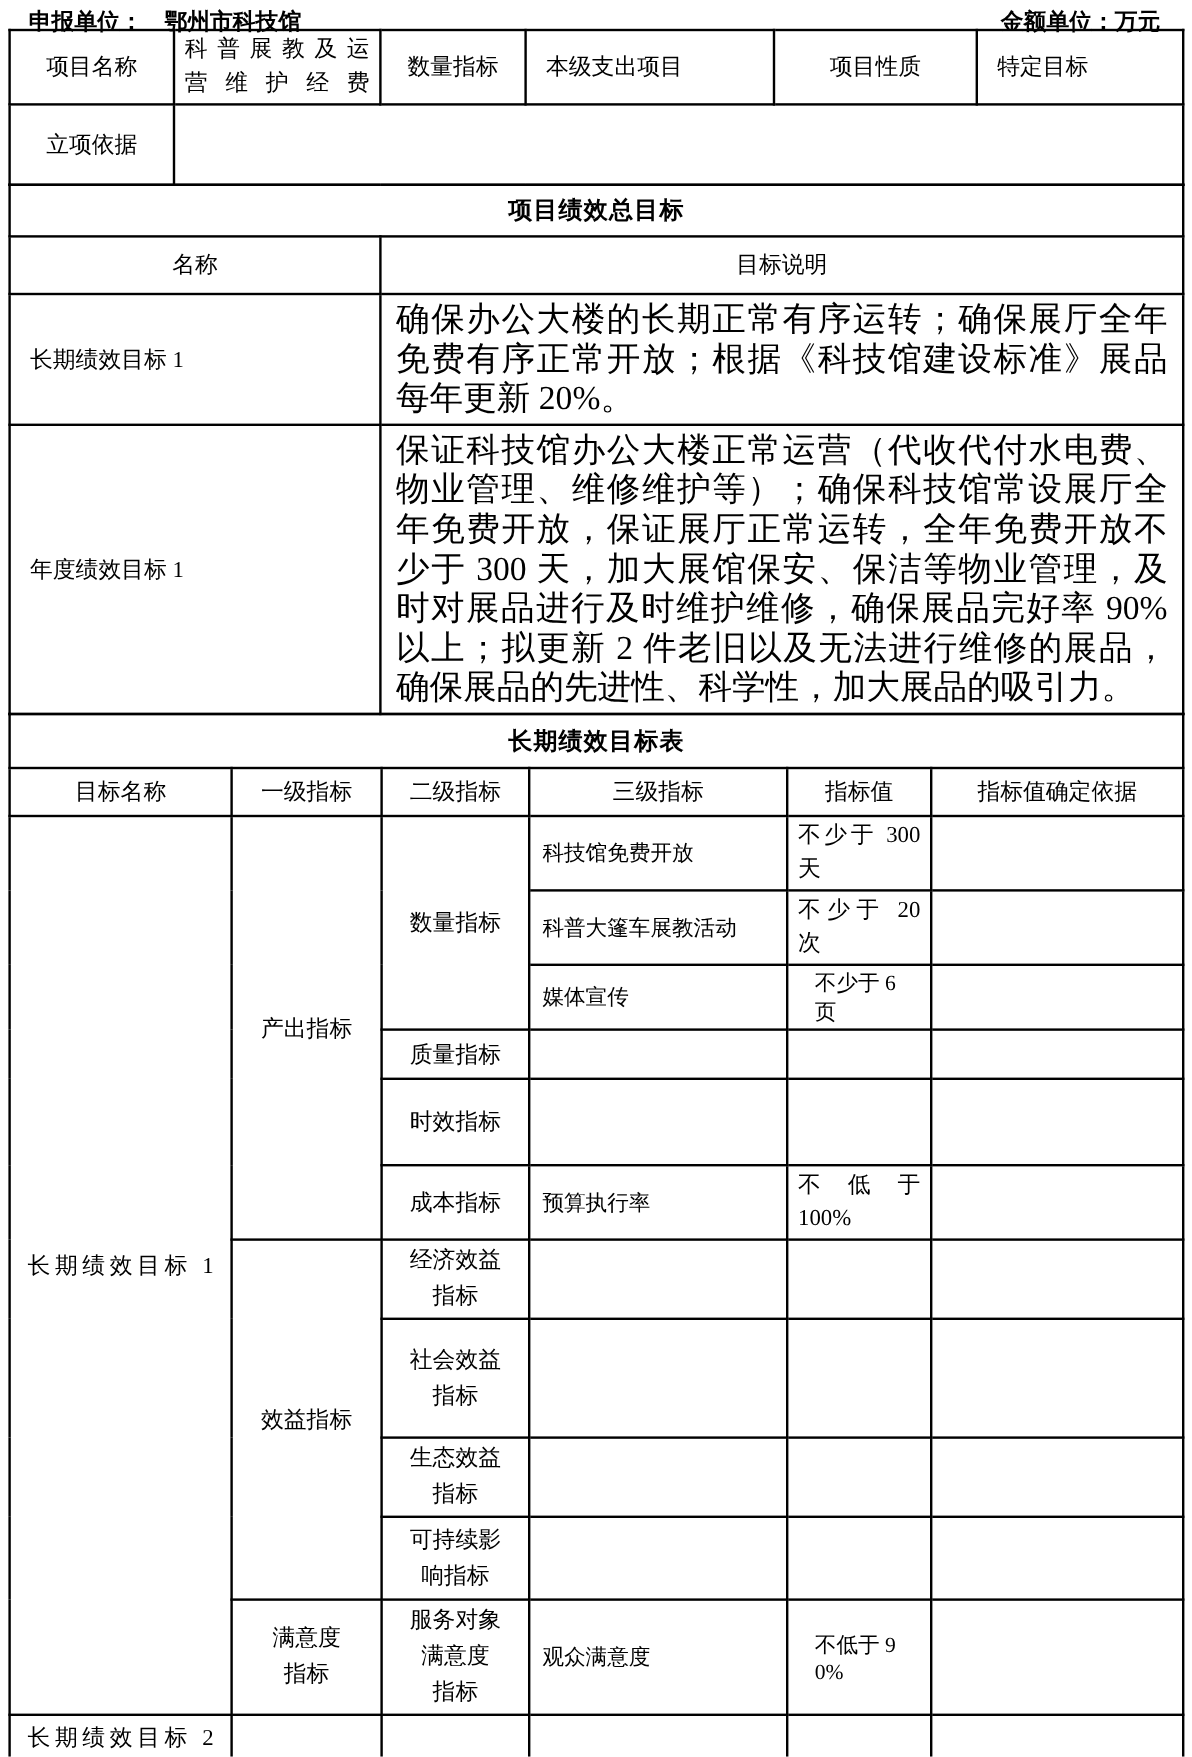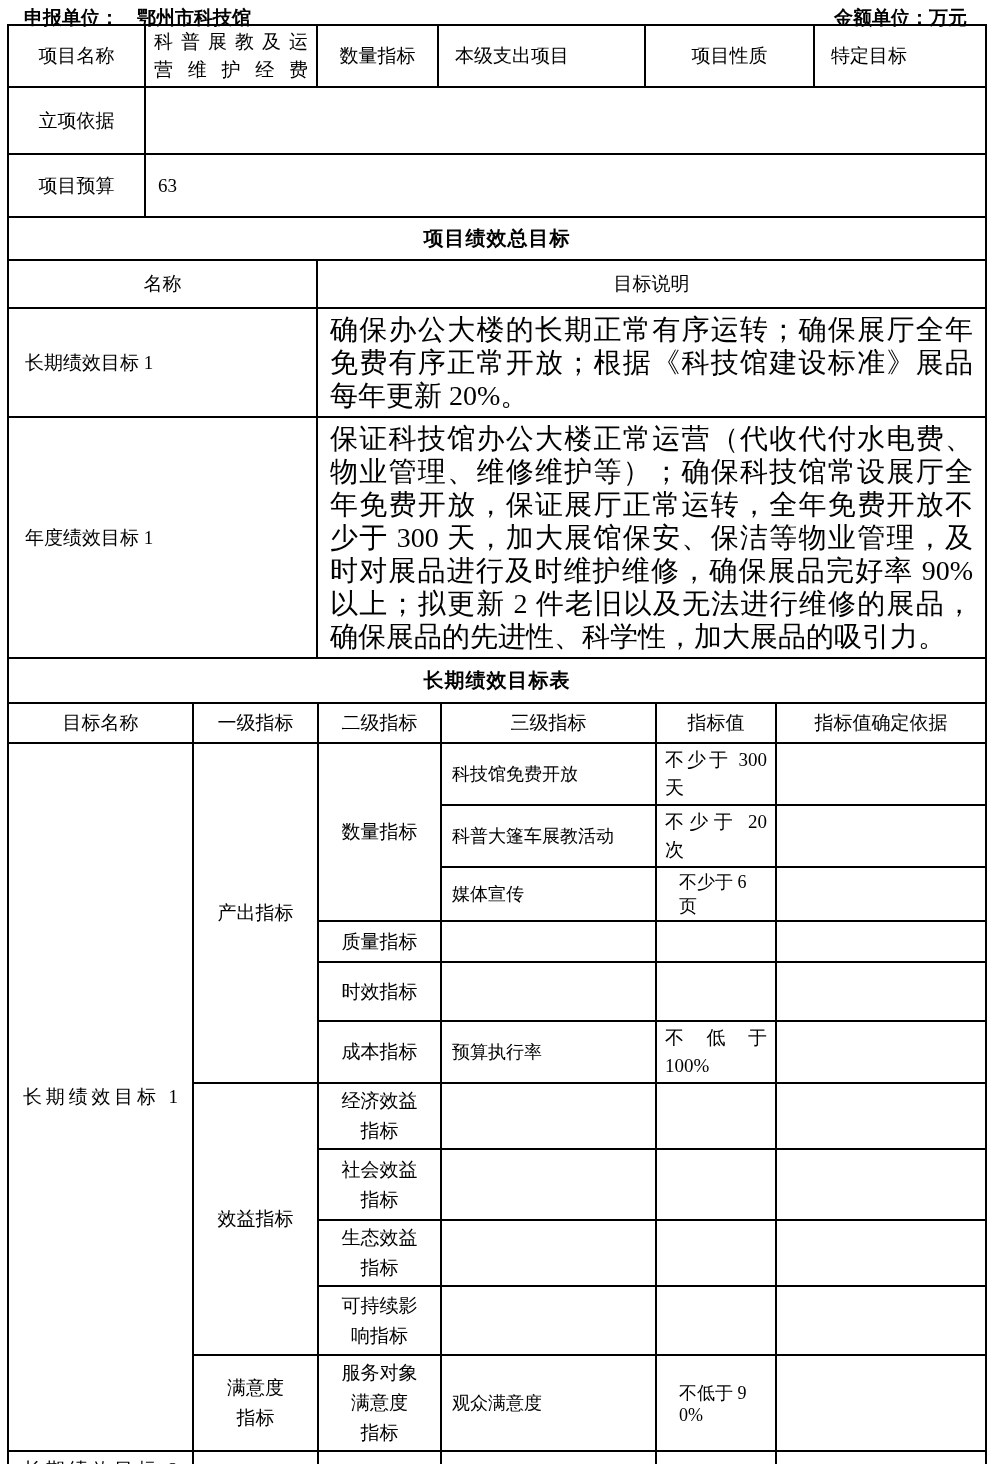--- a/index.html
+++ b/index.html
@@ -72,24 +72,20 @@
 营维护经费</td>
       <td class="c">数量指标</td>
       <td class="lp">本级支出项目</td>
       <td class="c">项目性质</td>
       <td class="lp">特定目标</td>
     </tr>
     <tr style="height:67px">
       <td class="c">立项依据</td>
       <td colspan="5" class="plain"></td>
     </tr>
-    <tr style="height:63px">
-      <td class="c">项目预算</td>
-      <td colspan="5" class="plain" style="font-size:19px;padding-left:12px">63</td>
-    </tr>
   </tbody>
     </table>
 
   <table class="doc">
     <colgroup>
         <col style="width:309px">
         <col style="width:669px">
       </colgroup>
     <tbody>
         <tr style="height:43px">
@@ -150,42 +146,42 @@
       <td class="ind">媒体宣传</td>
       <td class="plain">不少于 6 页</td>
       <td></td>
     </tr>
     <tr style="height:41px">
       <td class="c">质量指标</td>
       <td></td>
       <td></td>
       <td></td>
     </tr>
-    <tr style="height:59px">
+    <tr style="height:72px">
       <td class="c">时效指标</td>
       <td></td>
       <td></td>
       <td></td>
     </tr>
     <tr style="height:54px">
       <td class="c">成本指标</td>
       <td class="ind">预算执行率</td>
       <td class="valj">不低于
 100%</td>
       <td></td>
     </tr>
     <tr style="height:65px">
       <td rowspan="4" class="c">效益指标</td>
       <td class="ml">经济效益
 指标</td>
       <td></td>
       <td></td>
       <td></td>
     </tr>
-    <tr style="height:71px">
+    <tr style="height:99px">
       <td class="ml">社会效益
 指标</td>
       <td></td>
       <td></td>
       <td></td>
     </tr>
     <tr style="height:66px">
       <td class="ml">生态效益
 指标</td>
       <td></td>

